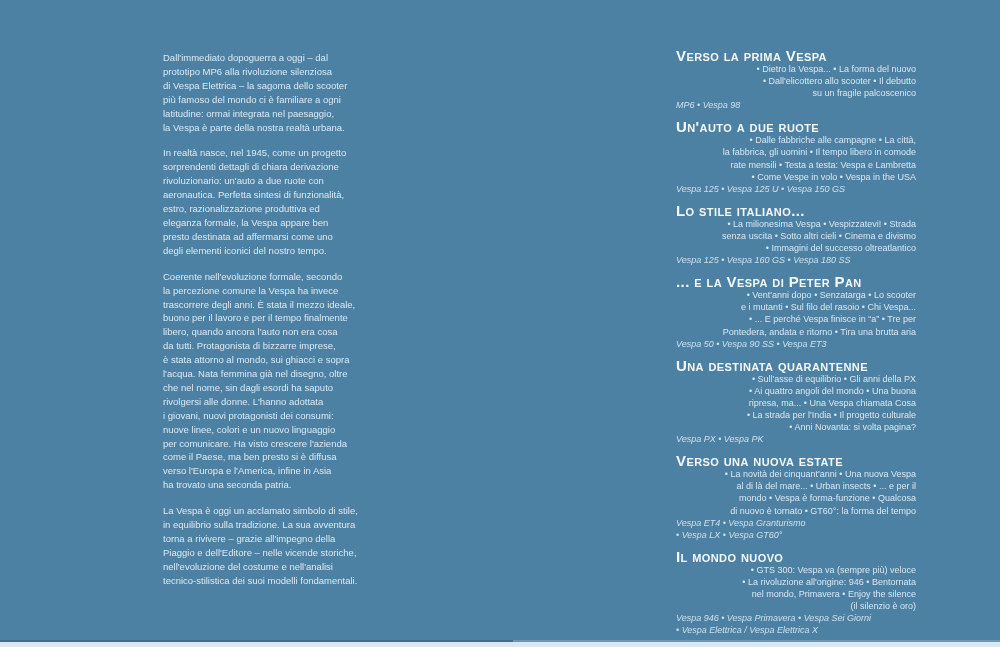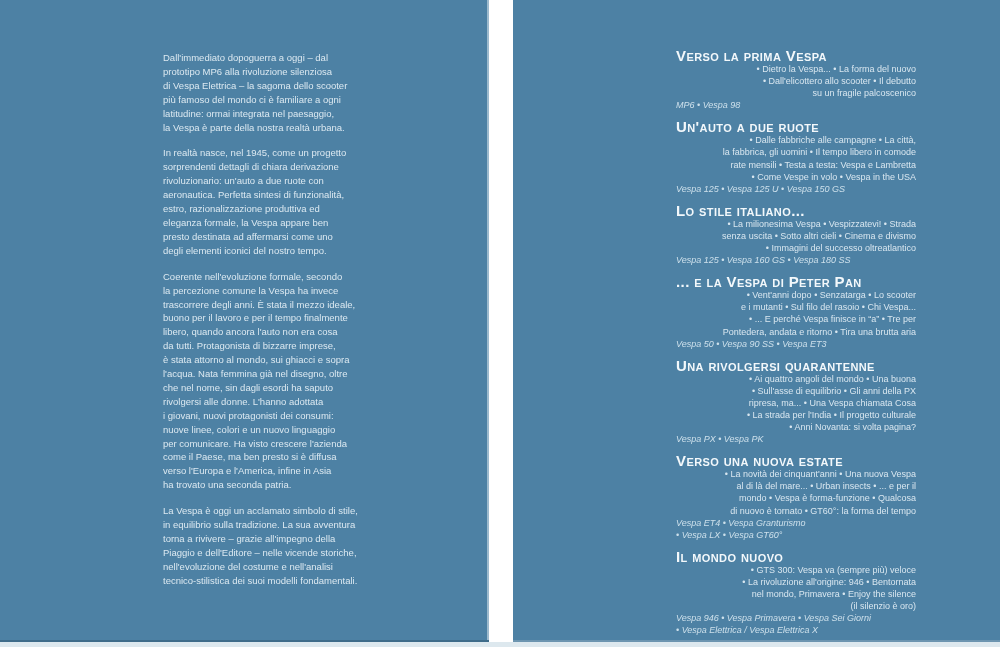--- a/index.html
+++ b/index.html
@@ -1,18 +1,18 @@
 <!DOCTYPE html>
 <html><head>
 <meta charset="utf-8">
 <style>
   html,body{margin:0;padding:0;background:#ffffff;font-family:"Liberation Sans",sans-serif;}
   .spread{position:relative;width:1000px;height:647px;background:#ffffff;overflow:hidden;}
   .page{position:absolute;top:0;height:640px;background:#4d81a4;}
-  .page-left{left:0;width:489px;border-bottom:2px solid #3f6c8a;}
+  .page-left{left:0;width:489px;border-bottom:2px solid #3f6c8a;padding-left:30px;}
   .page-left::after{content:"";position:absolute;top:0;right:0;bottom:0;width:2px;background:rgba(255,255,255,0.45);}
   .page-right{left:513px;width:487px;border-bottom:2px solid #6d95b0;}
   .bottom-edge{position:absolute;left:0;right:0;bottom:0;height:5px;background:#dde8ee;}
 
   
   .left-col{position:absolute;left:163px;top:51px;width:230px;color:#dce9f1;font-size:9.5px;}
   .left-col .line{line-height:13.9px;white-space:nowrap;}
   .paragraph{margin-bottom:12px;}
 
   
@@ -123,24 +123,24 @@
             <div class="line">e i mutanti • Sul filo del rasoio • Chi Vespa...</div>
             <div class="line">• ... E perché Vespa finisce in “a” • Tre per</div>
             <div class="line">Pontedera, andata e ritorno • Tira una brutta aria</div>
           </div>
     <div class="models">
             <div class="line">Vespa 50 • Vespa 90 SS • Vespa ET3</div>
           </div>
   </div>
 
   <div class="section">
-    <div class="heading">Una rivolgersi quarantenne</div>
+    <div class="heading">Una destinata quarantenne</div>
     <div class="items">
+            <div class="line">• Sull'asse di equilibrio • Gli anni della PX</div>
             <div class="line">• Ai quattro angoli del mondo • Una buona</div>
-            <div class="line">• Sull'asse di equilibrio • Gli anni della PX</div>
             <div class="line">ripresa, ma... • Una Vespa chiamata Cosa</div>
             <div class="line">• La strada per l'India • Il progetto culturale</div>
             <div class="line">• Anni Novanta: si volta pagina?</div>
           </div>
     <div class="models">
             <div class="line">Vespa PX • Vespa PK</div>
           </div>
   </div>
 
   <div class="section">

